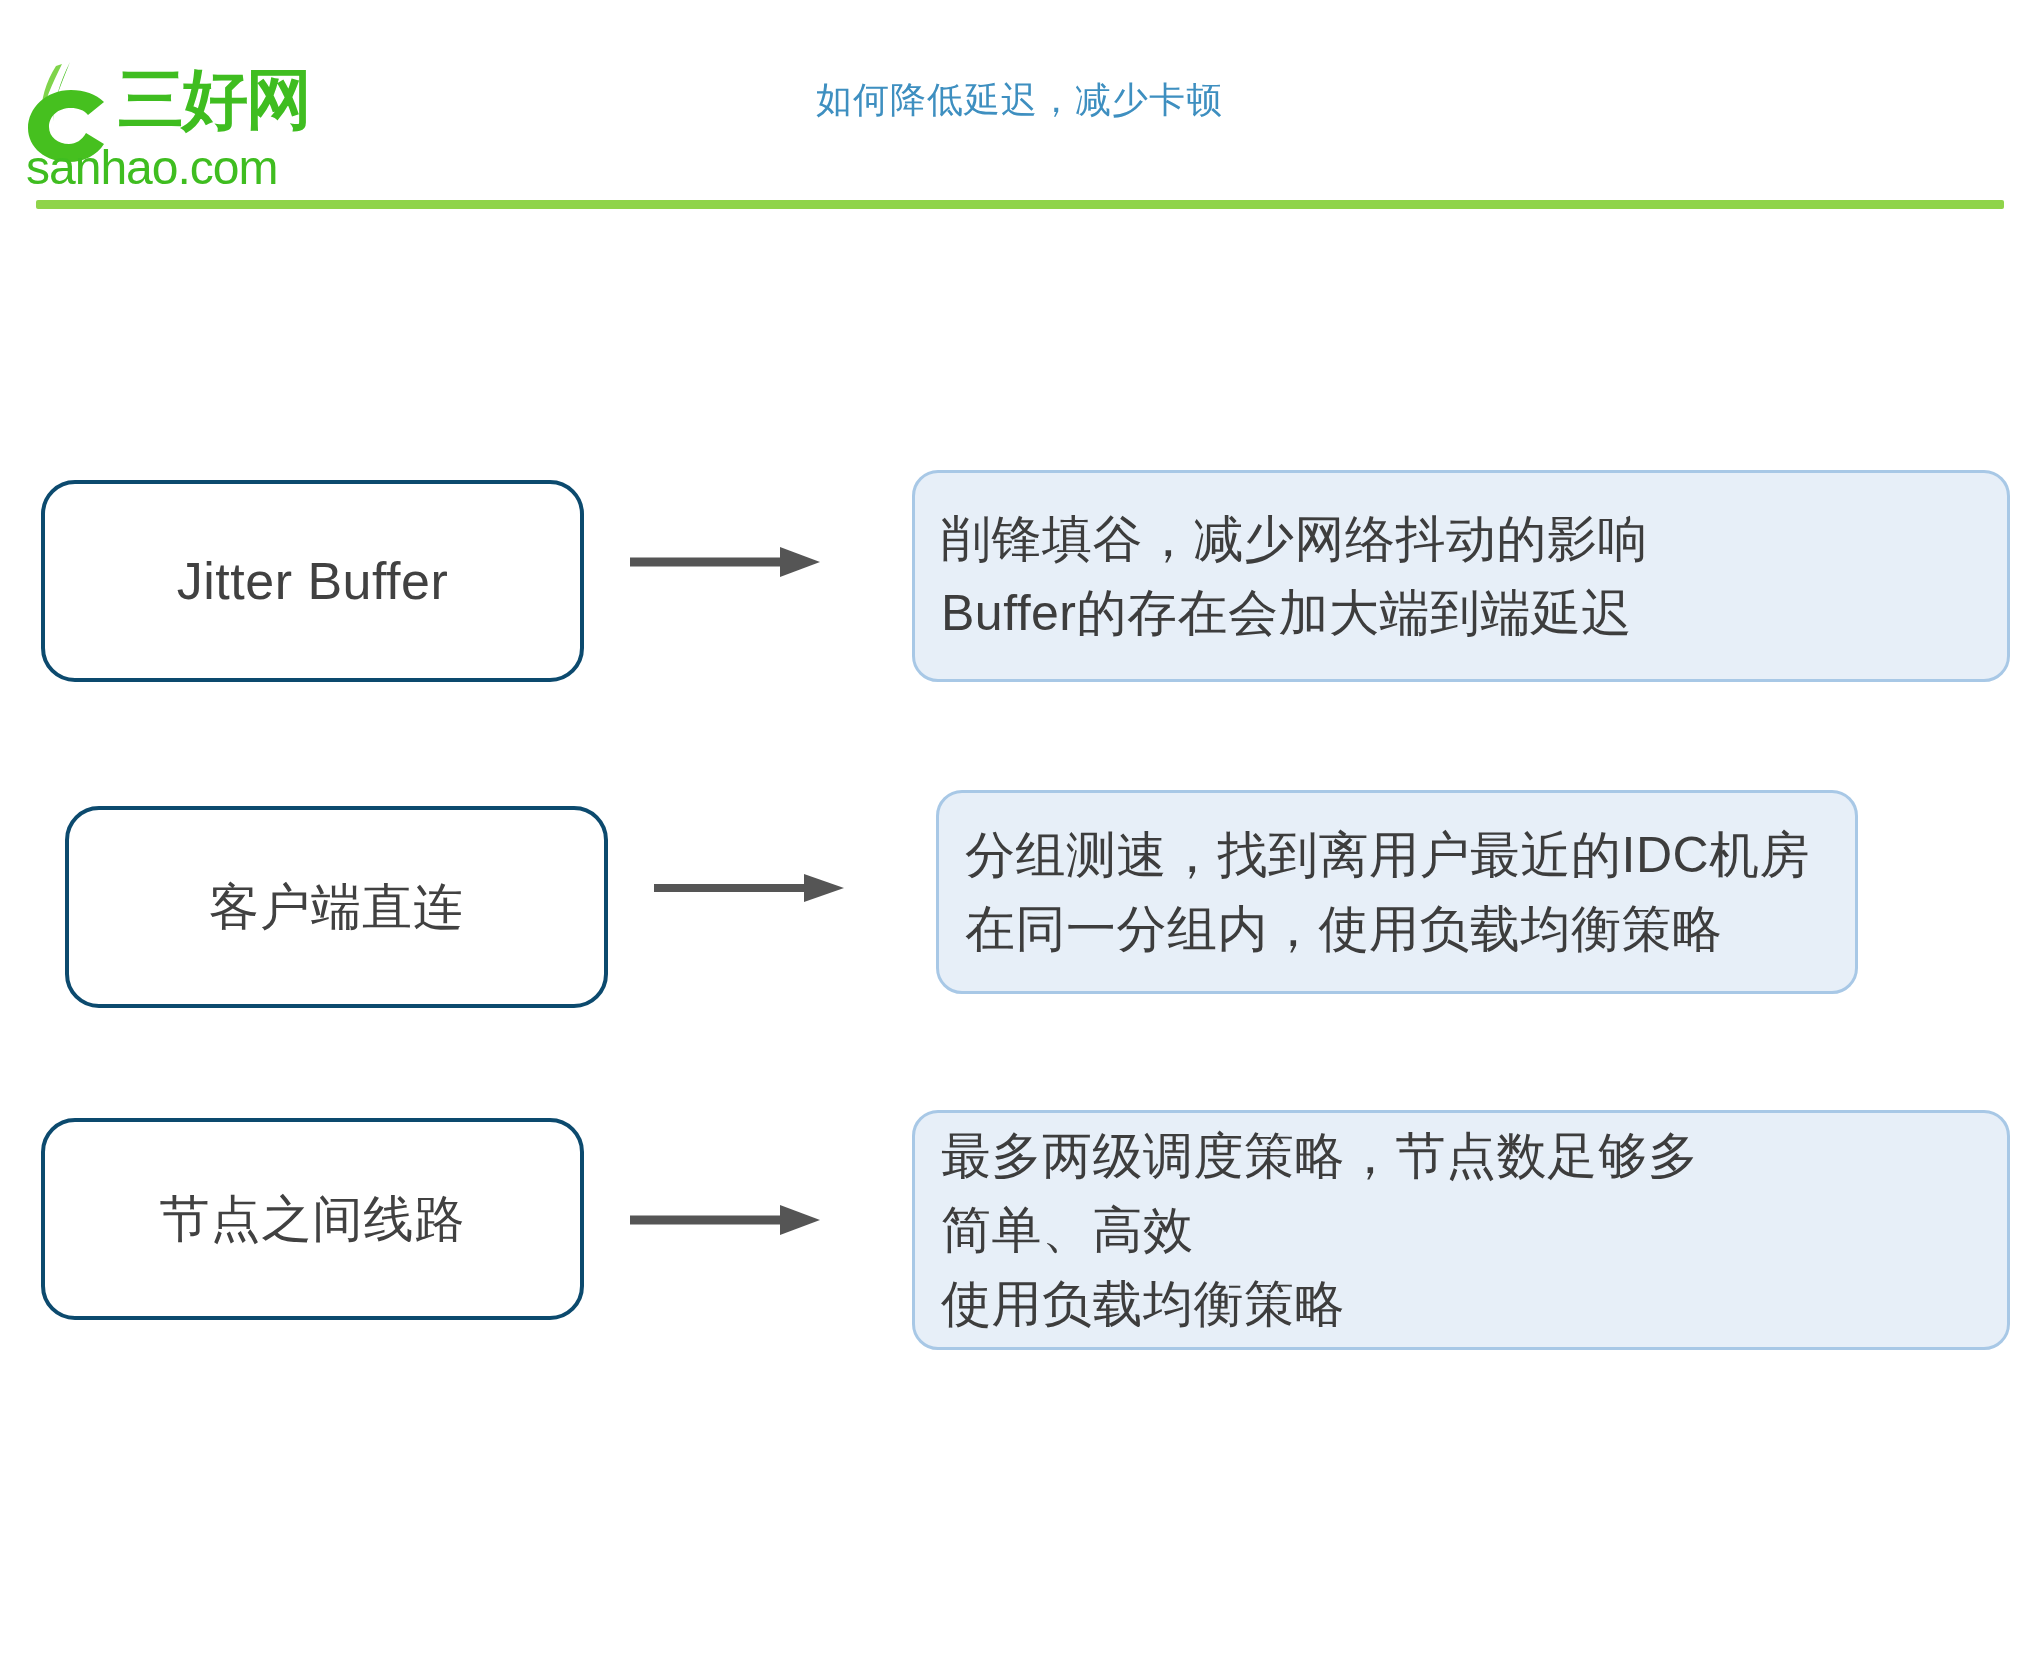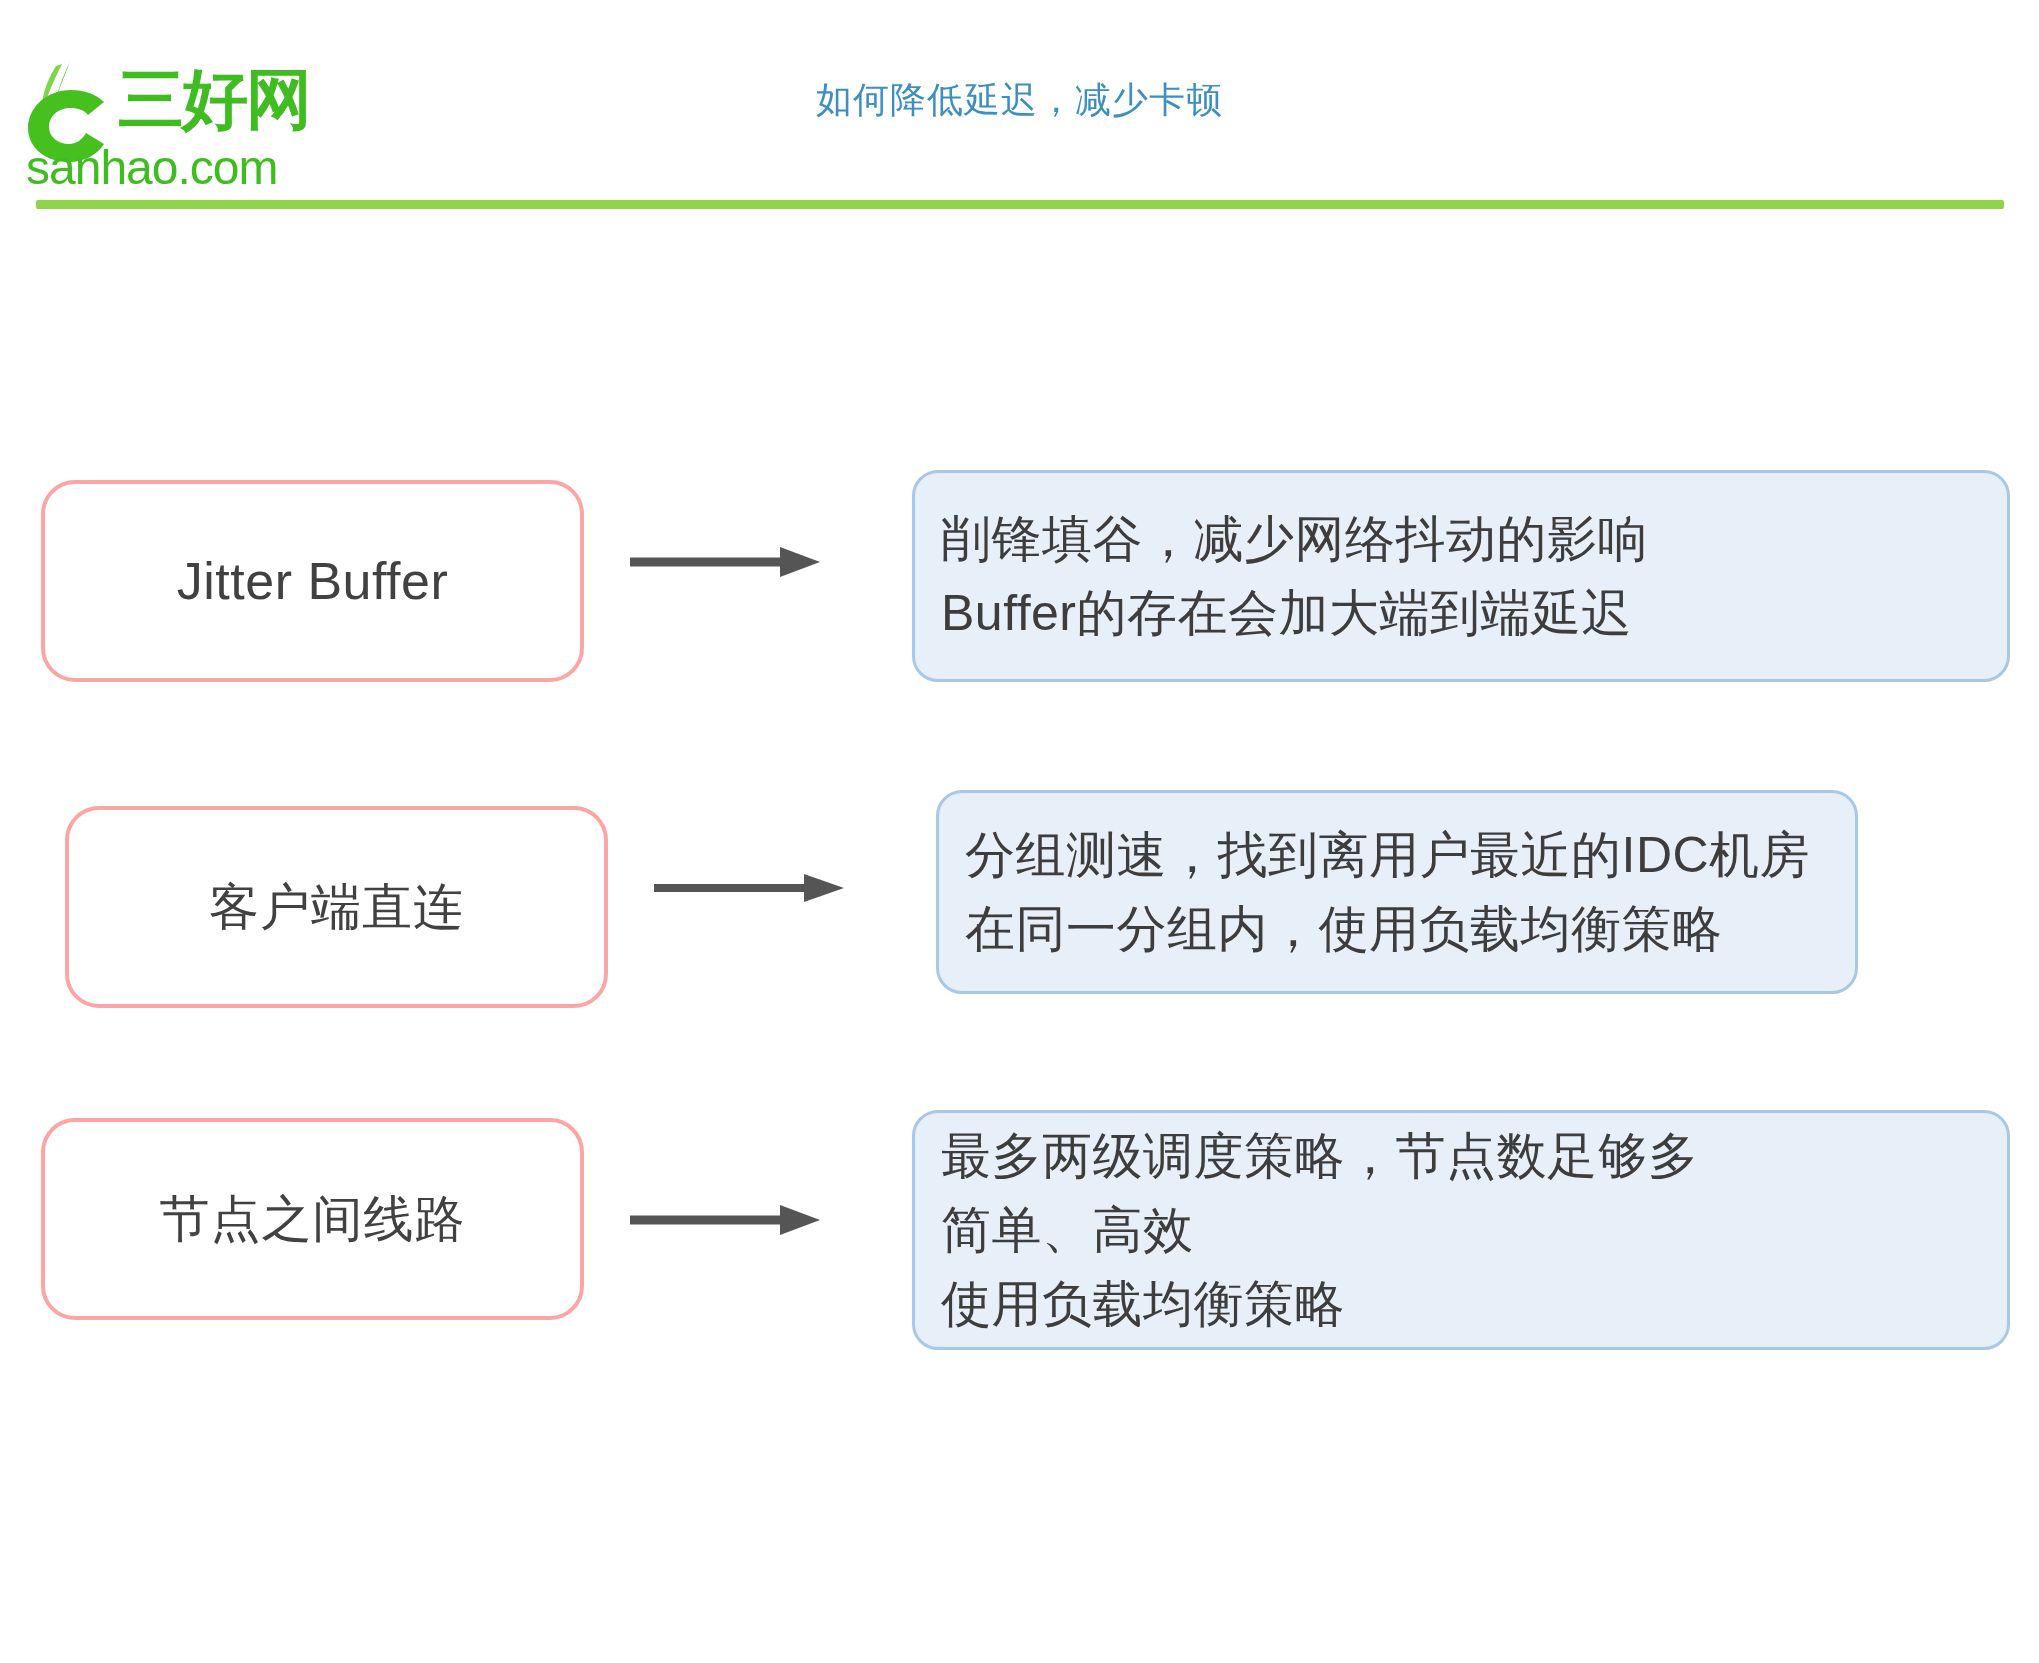--- a/index.html
+++ b/index.html
@@ -90,21 +90,21 @@
     position: absolute;
     left: 0;
     width: 2039px;
   }
 
   .topic-box {
     position: absolute;
     left: 41px;
     box-sizing: border-box;
     background: #ffffff;
-    border: 4px solid #fca5a5;
+    border: 4px solid #0c4a6e;
     border-radius: 34px;
     display: flex;
     align-items: center;
     justify-content: center;
     width: 543px;
   }
   .topic-box-label {
     font-size: 50px;
     line-height: 58px;
     color: #414141;

